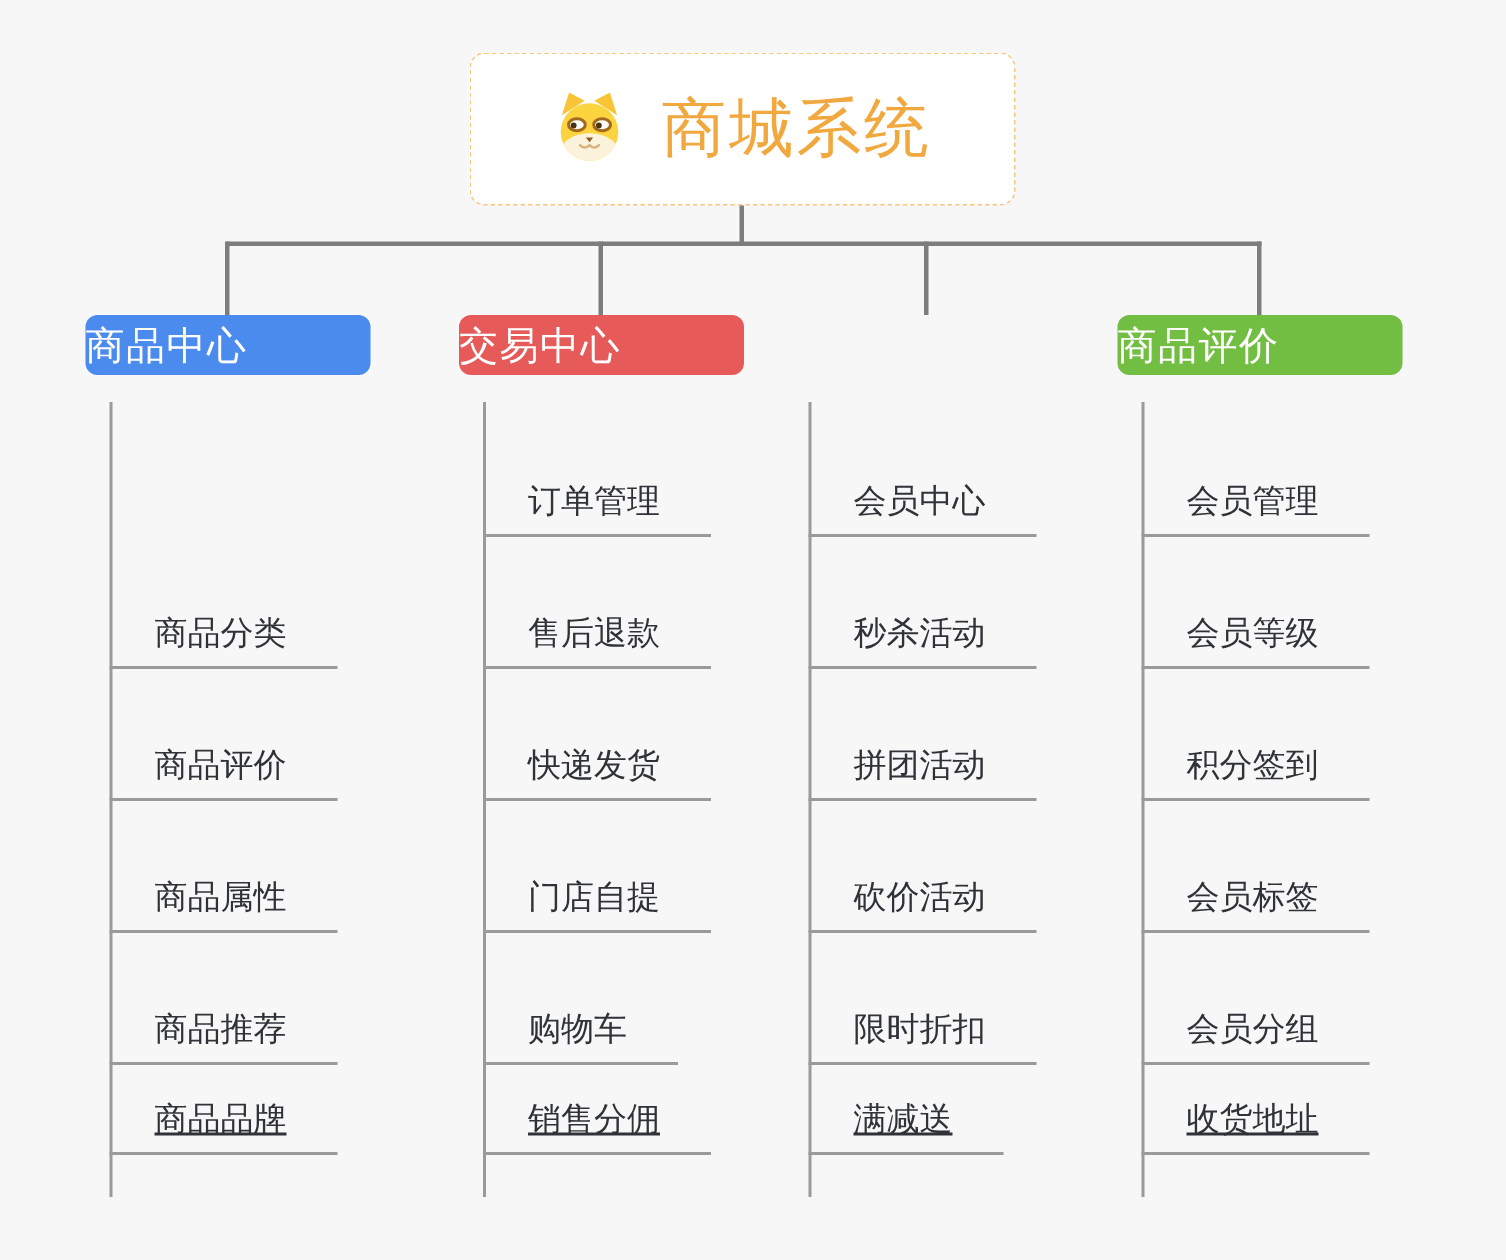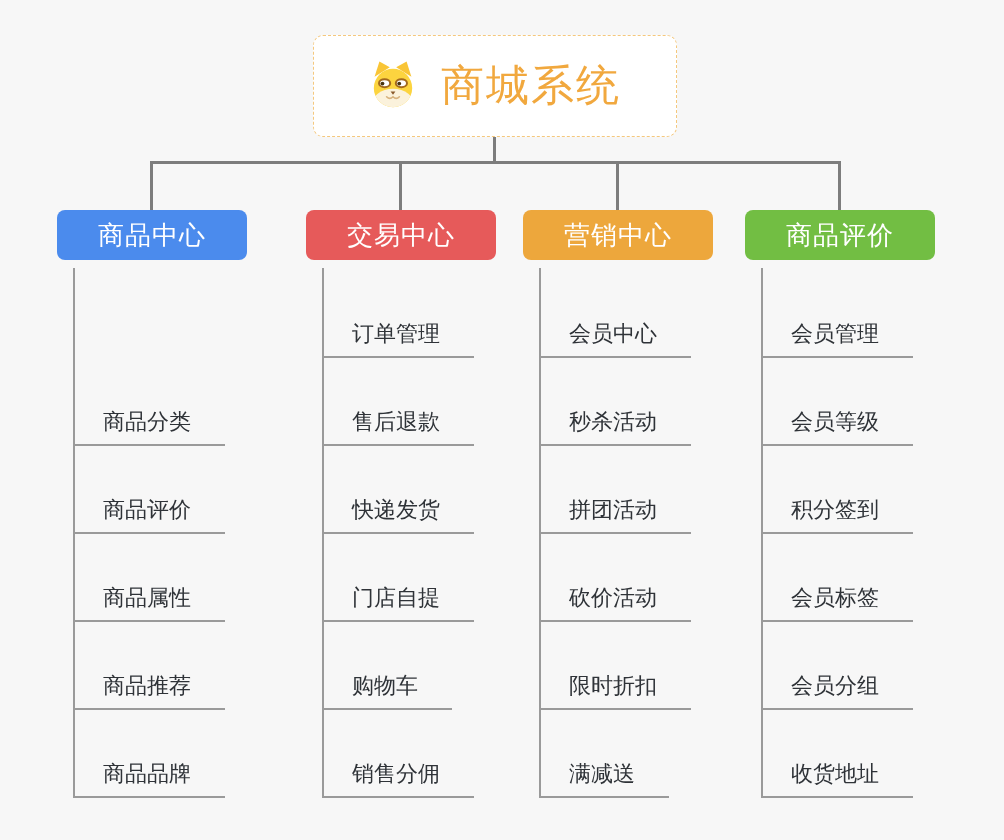--- a/index.html
+++ b/index.html
@@ -33,22 +33,22 @@
   .conn-drop.d2{left:616px;}
   .conn-drop.d3{left:838px;}
 
   
   .branch{position:absolute;top:210px;width:190px;height:600px;}
   .branch.b0{left:57px;}
   .branch.b1{left:306px;}
   .branch.b2{left:523px;}
   .branch.b3{left:745px;}
   .branch-box{
-    position:absolute;left:0;top:0;width:190px;height:50px;
-    border-radius:8px;display:flex;align-items:center;justify-content:center;
+    position:absolute;left:0;top:0;width:190px;height:40px;
+    border-radius:8px;display:flex;align-items:center;justify-content:flex-start;
     color:#ffffff;font-size:26px;letter-spacing:1px;white-space:nowrap;
   }
   .b0 .branch-box{background:#4b8bed;}
   .b1 .branch-box{background:#e65a5a;}
   .b2 .branch-box{background:#eda73c;}
   .b3 .branch-box{background:#72be43;}
   .vline{
     position:absolute;left:16px;top:58px;width:2px;height:530px;background:#9a9a9a;
   }
   .leaf{
@@ -57,21 +57,21 @@
     padding:0 34px 7px 30px;
     border-bottom:2px solid #9a9a9a;
     width:max-content;white-space:nowrap;
     font-size:22px;color:#2f3338;
   }
   .leaf.r0{top:106px;}
   .leaf.r1{top:194px;}
   .leaf.r2{top:282px;}
   .leaf.r3{top:370px;}
   .leaf.r4{top:458px;}
-  .leaf.r5{top:546px;}
+  .leaf.r5{top:518px;text-decoration:underline;}
 </style>
 </head>
 <body>
 
 <div class="canvas">
 
   <div class="root-node">
     <span class="dog-icon">
       <svg width="48" height="50" viewBox="0 0 60 62" xmlns="http://www.w3.org/2000/svg">
         <defs>
@@ -144,23 +144,20 @@
       </div>
     <div class="leaf r4">
         <span>购物车</span>
       </div>
     <div class="leaf r5">
         <span>销售分佣</span>
       </div>
   </div>
 
   <div class="branch b2">
-    <div class="branch-box" style="background-color: rgb(237, 167, 60);">
-      <span>营销中心</span>
-    </div>
     <div class="vline"></div>
     <div class="leaf r0">
         <span>会员中心</span>
       </div>
     <div class="leaf r1">
         <span>秒杀活动</span>
       </div>
     <div class="leaf r2">
         <span>拼团活动</span>
       </div>

